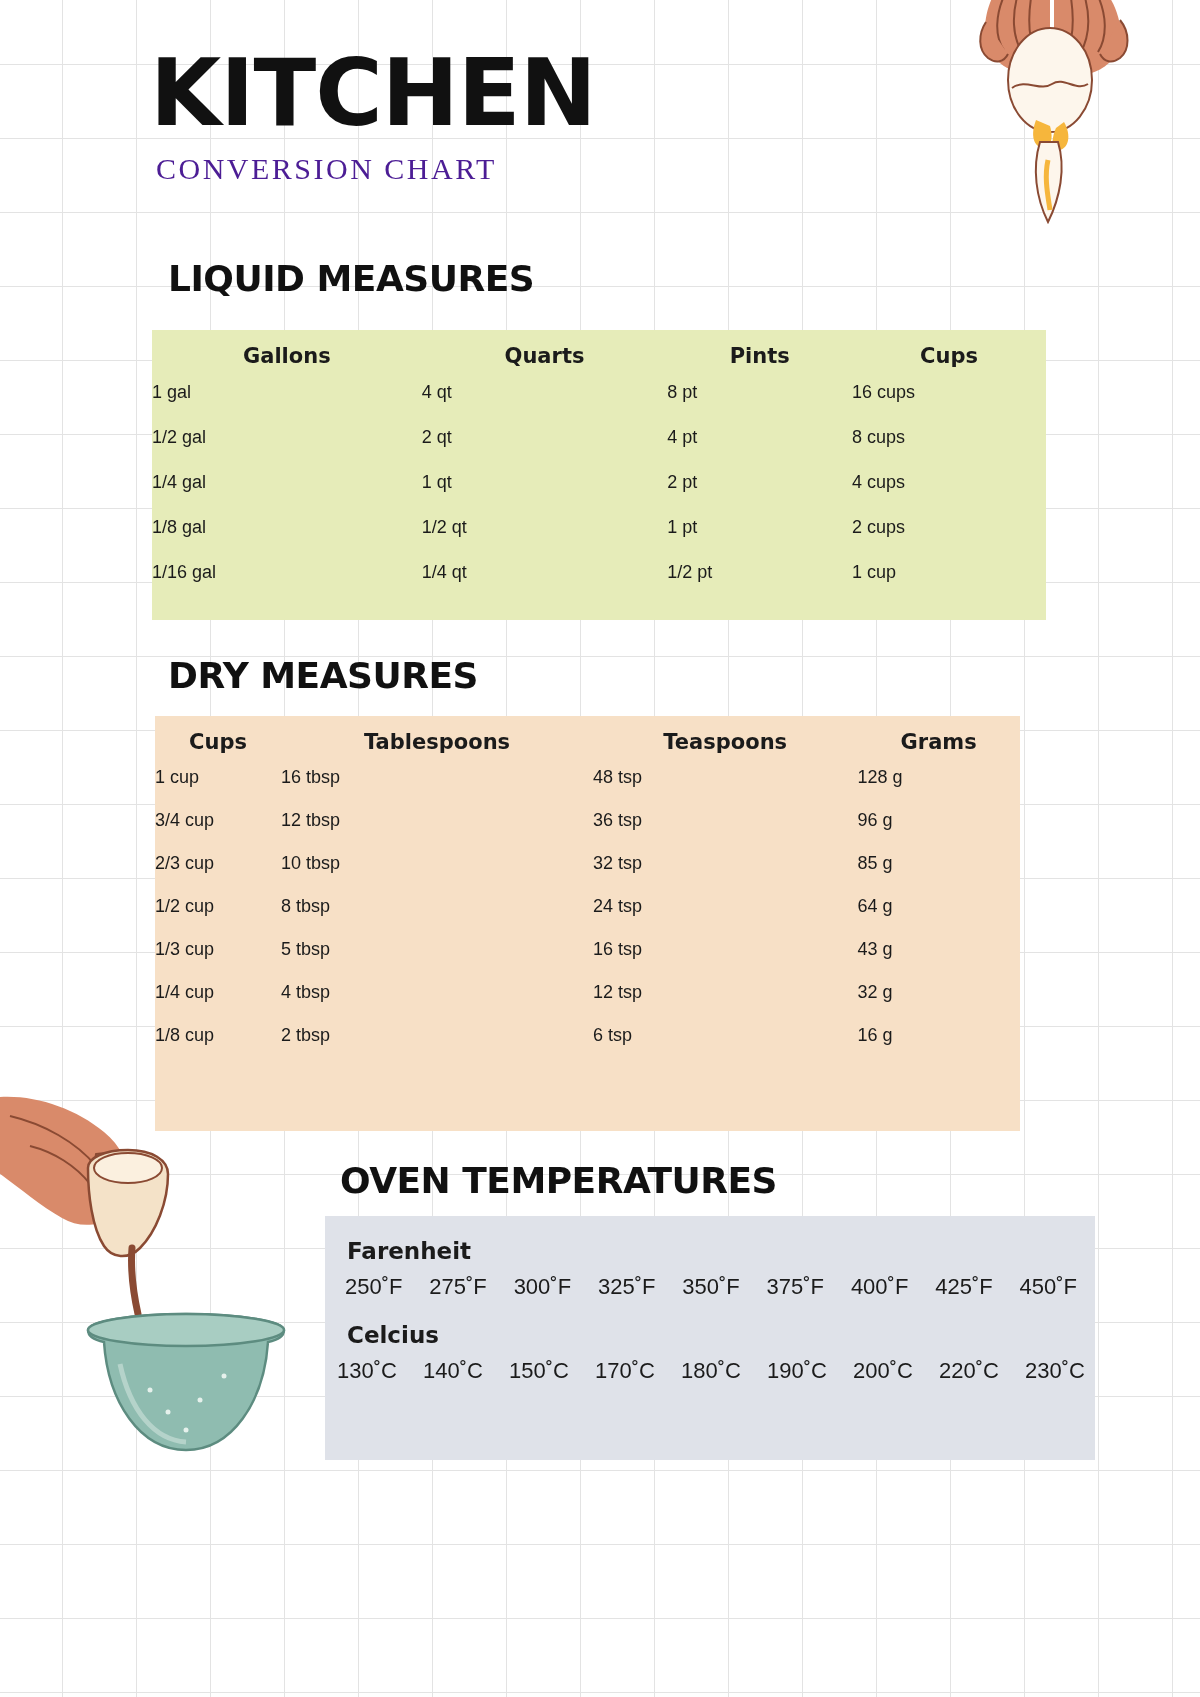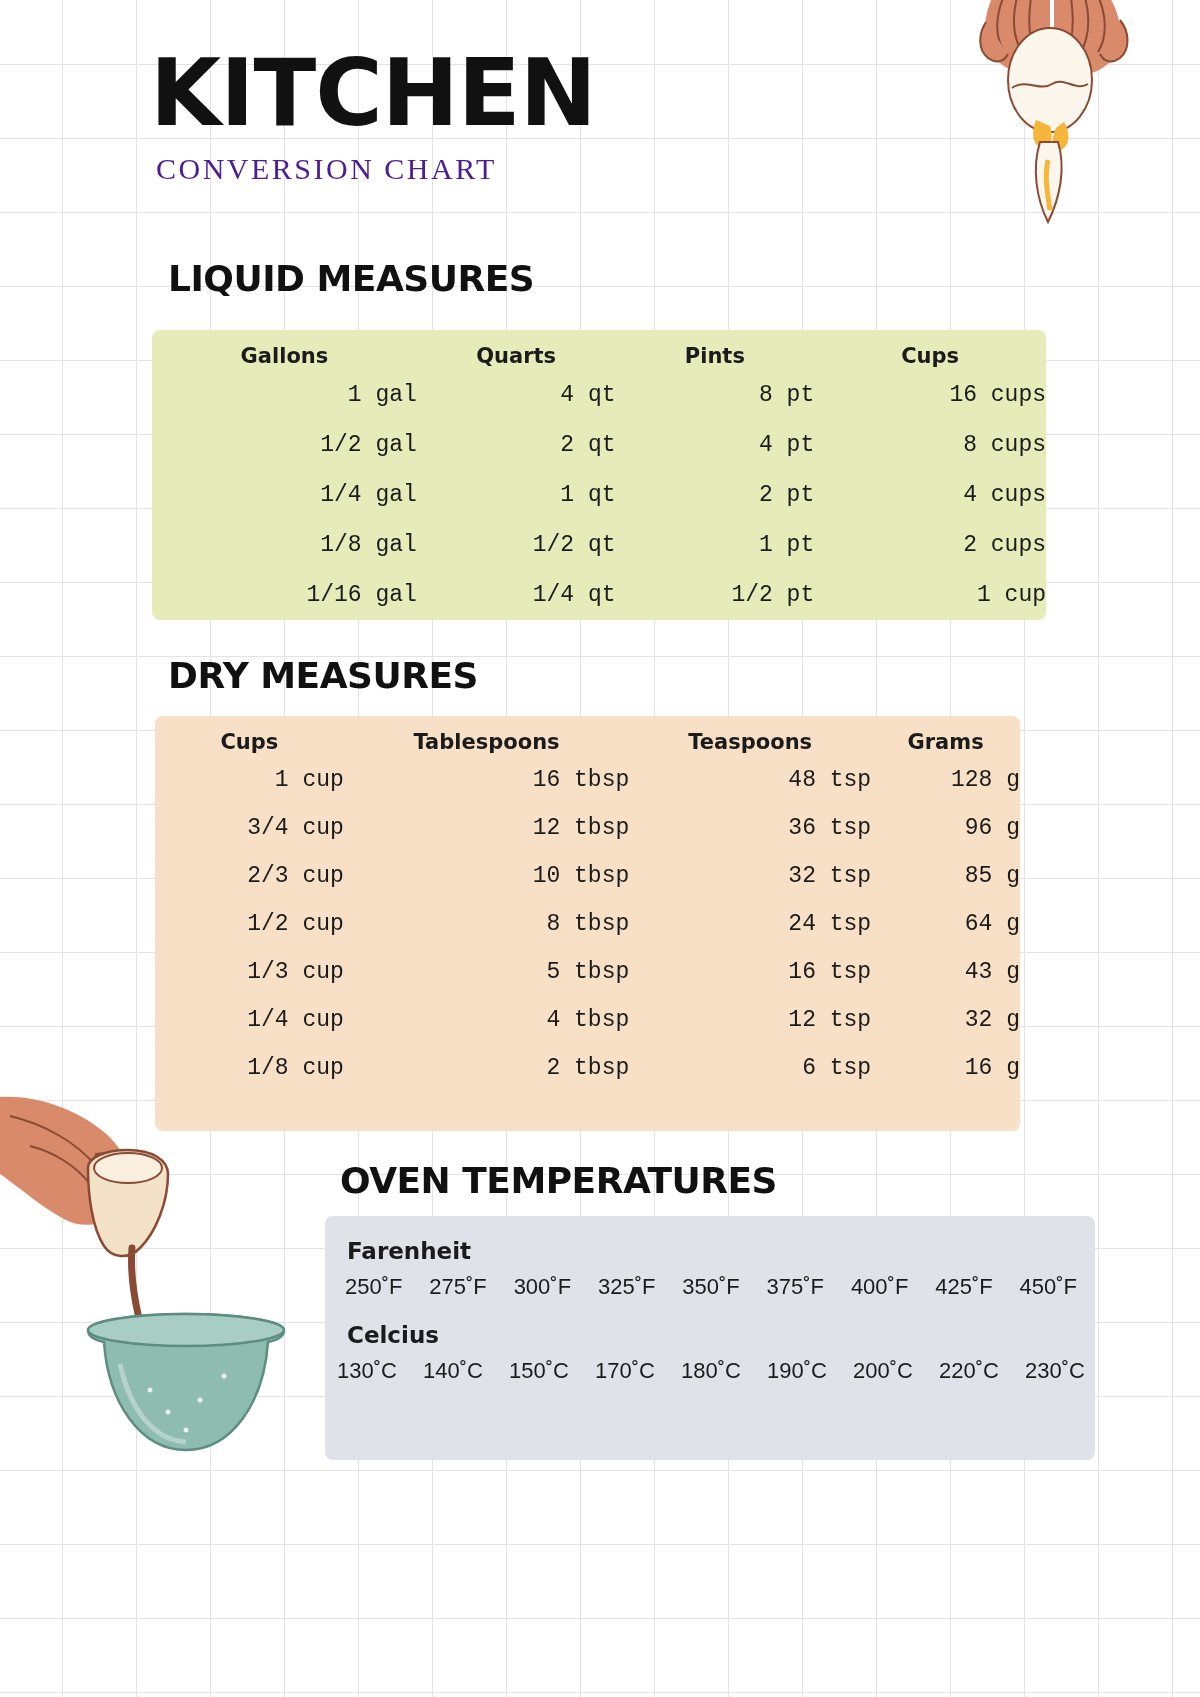--- a/index.html
+++ b/index.html
@@ -60,39 +60,38 @@
     font-size: 36px;
     letter-spacing: -0.5px;
     color: #111111;
     margin: 0;
   }
 
   
   .table-panel {
     position: absolute;
     box-sizing: border-box;
-    border-radius: 8px;
   }
   .conv-table {
     width: 100%;
     border-collapse: collapse;
   }
   .conv-table th {
     font-family: "DejaVu Sans", sans-serif;
     font-weight: bold;
     font-size: 21px;
     color: #1b1b1b;
     padding: 14px 0 2px 0;
     text-align: center;
   }
   .conv-table td {
-    font-family: Liberation Mono, monospace;
-    font-size: 23px;
+    font-family: Liberation Sans, sans-serif;
+    font-size: 18px;
     color: #1b1b1b;
-    text-align: right;
+    text-align: left;
     padding: 14px 0;
   }
 
   
   #liquid-panel {
     left: 152px;
     top: 330px;
     width: 894px;
     height: 290px;
     background: #e6ecb9;

